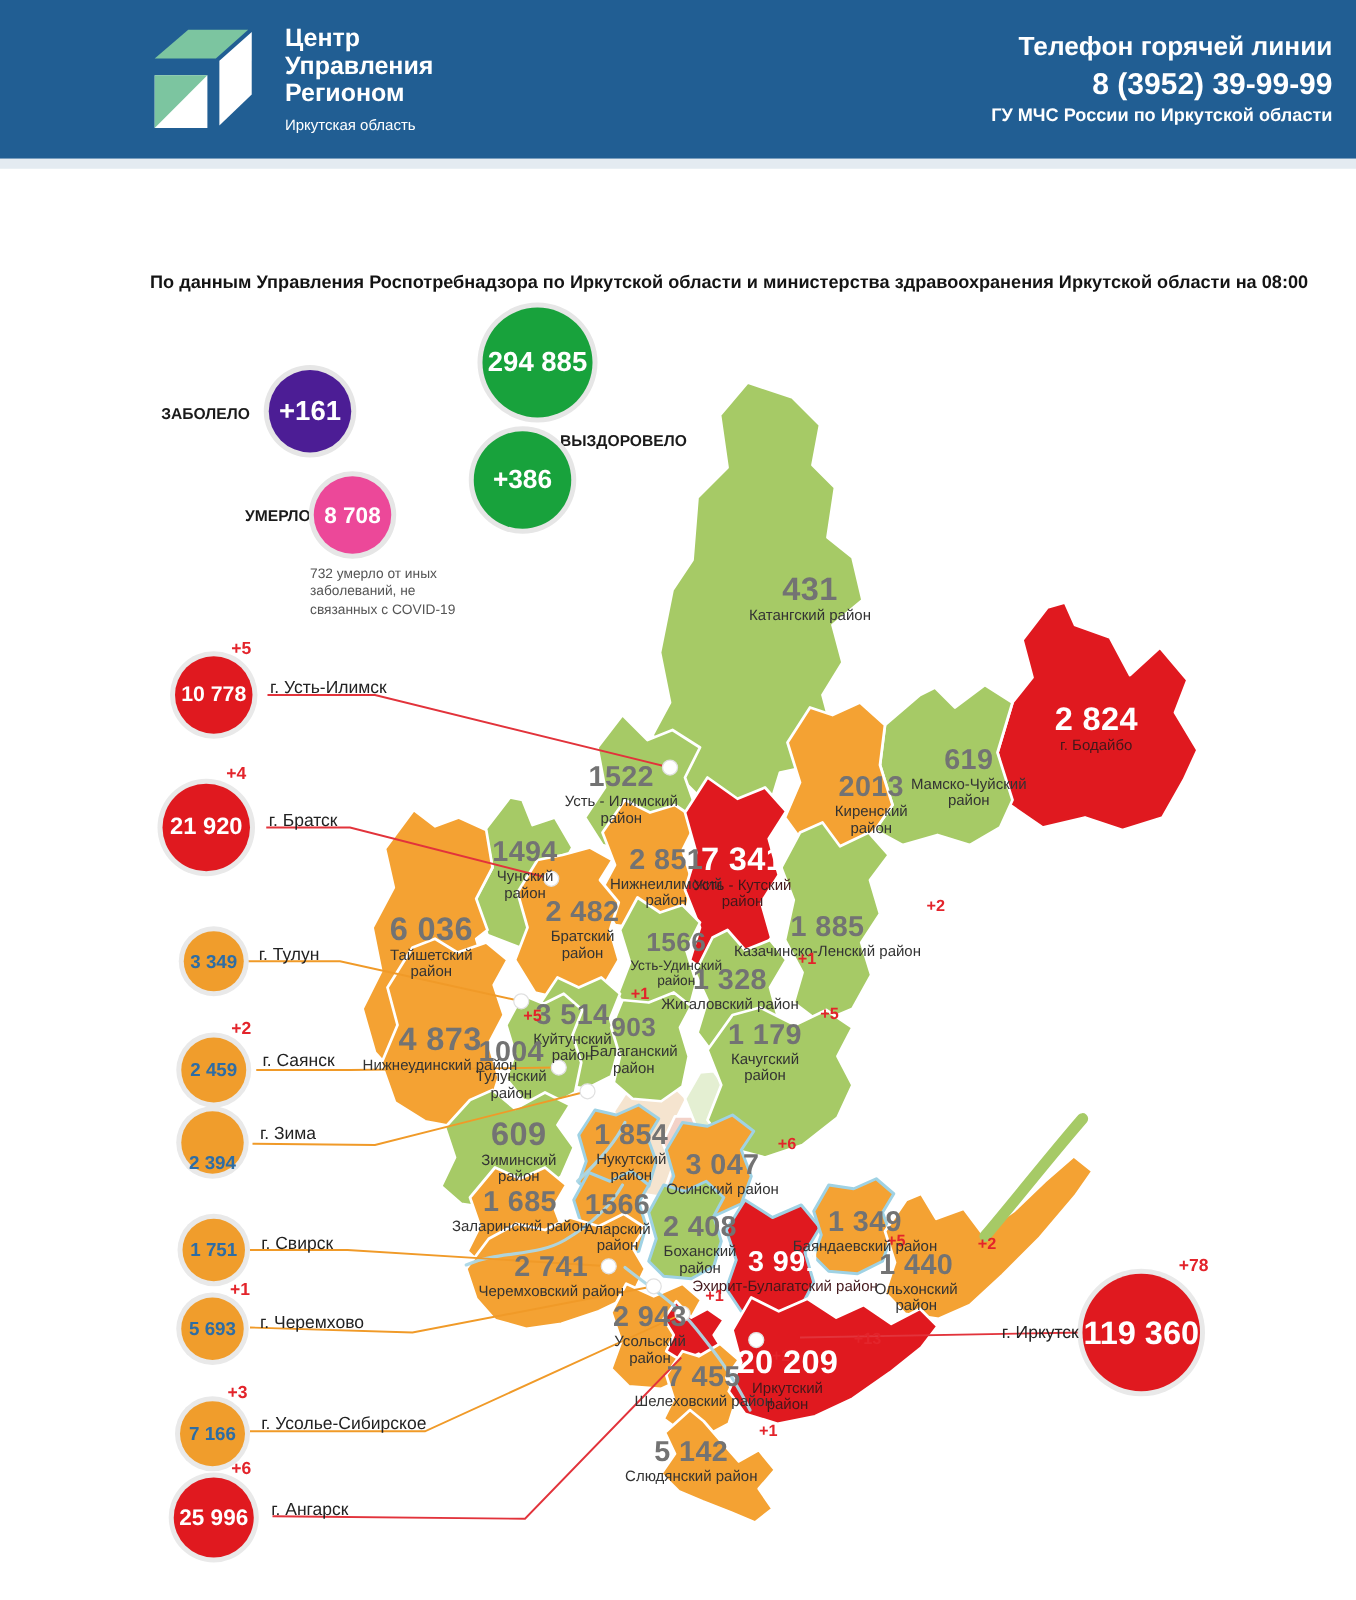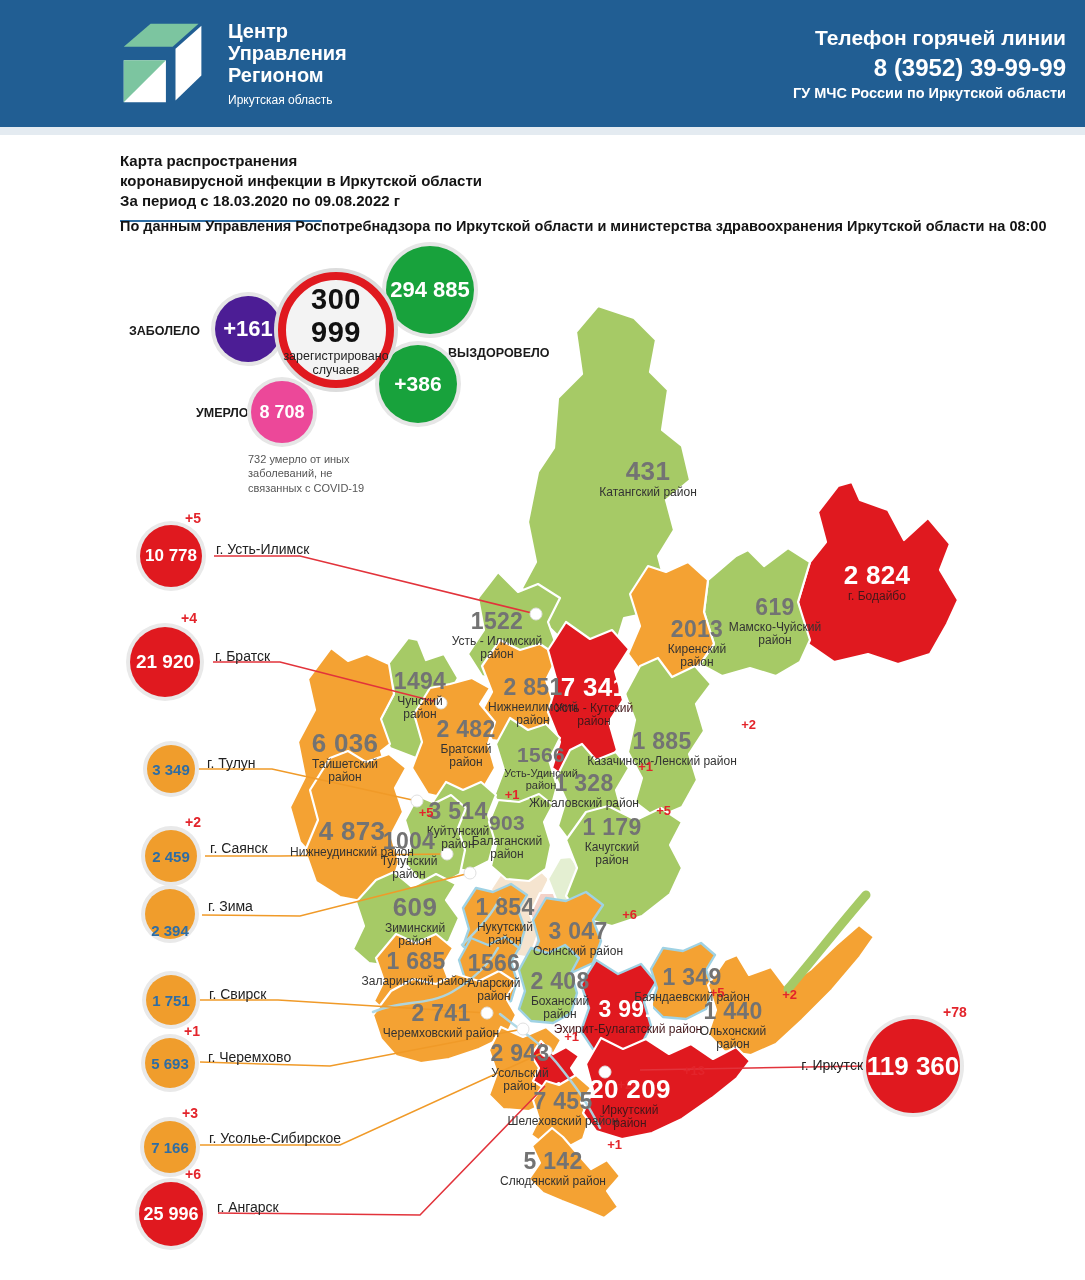--- a/index.html
+++ b/index.html
@@ -88,36 +88,25 @@
       </div>
     </div>
     <div class="hotline">
       <div class="hl1">Телефон горячей линии</div>
       <div class="hl2">8 (3952) 39-99-99</div>
       <div class="hl3">ГУ МЧС России по Иркутской области</div>
     </div>
   </header>
   <div class="header-strip"></div>
 
-  <div class="titleblock">
-    <div>Карта распространения</div>
-    <div>коронавирусной инфекции в Иркутской области</div>
-    <div>За период с 18.03.2020 по 09.08.2022 г</div>
-    <div class="title-underline"></div>
-  </div>
   <div class="source">По данным Управления Роспотребнадзора по Иркутской области и министерства здравоохранения Иркутской области на 08:00</div>
 
   <div class="slabel" style="left:129px;top:324px;">ЗАБОЛЕЛО</div>
   <div class="scirc c-sick">
     <span>+161</span>
-  </div>
-  <div class="scirc c-reg">
-    <div class="big">300 999</div>
-    <div class="cap">зарегистрировано</div>
-    <div class="cap">случаев</div>
   </div>
   <div class="scirc c-recov">
     <span>294 885</span>
   </div>
   <div class="slabel" style="left:448px;top:346px;">ВЫЗДОРОВЕЛО</div>
   <div class="scirc c-recovd">
     <span>+386</span>
   </div>
   <div class="slabel" style="left:196px;top:406px;">УМЕРЛО</div>
   <div class="scirc c-died">

